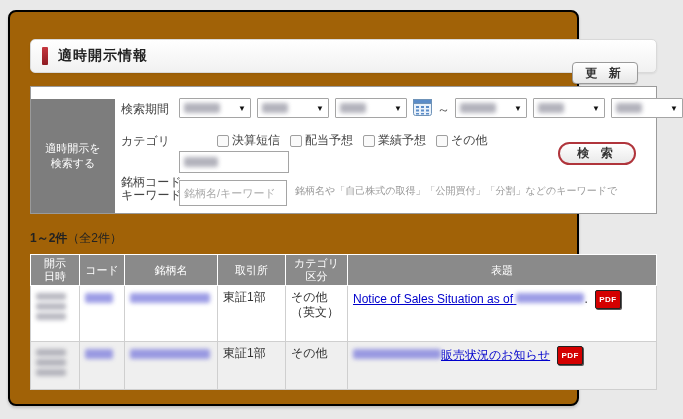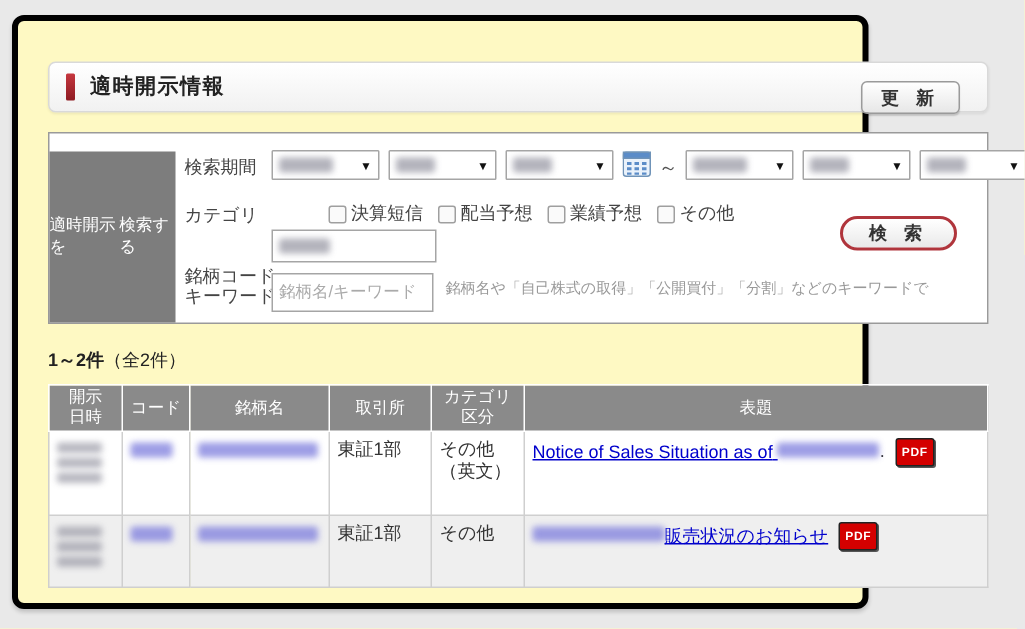--- a/index.html
+++ b/index.html
@@ -6,53 +6,53 @@
   html,body { width:683px; height:419px; }
   body {
     font-family:"Liberation Sans","DejaVu Sans",sans-serif;
     background:#e9e9e9;
     position:relative;
     overflow:hidden;
     color:#333;
   }
   .panel {
     position:absolute; left:8px; top:10px; width:571px; height:396px;
-    background:#fef9c3; border:4px solid #000000; border-radius:8px;
+    background:#a16207; border:2px solid #000000; border-radius:8px;
     box-shadow:0 2px 3px rgba(0,0,0,0.18);
   }
   
   .hdr {
     position:absolute; left:20px; top:27px; width:627px; height:34px;
     background:linear-gradient(#ffffff,#f1f1f1);
     border:1px solid #d9d9d9; border-radius:5px;
     box-shadow:0 1px 2px rgba(0,0,0,0.08);
     display:flex; align-items:center;
   }
   .hdr-accent {
     width:6px; height:18px; margin-left:11px;
     background:linear-gradient(#c6373f,#8e1b22);
     border-radius:1px;
   }
   .hdr-title { margin-left:10px; font-size:14px; font-weight:bold; color:#222; letter-spacing:1px; }
   .refresh-btn {
-    position:absolute; right:18px; top:12px; width:66px; height:22px;
+    position:absolute; right:18px; top:22px; width:66px; height:22px;
     background:linear-gradient(#ffffff,#e7e7e7);
     border:1px solid #9a9a9a; border-radius:4px;
     font-size:12px; font-weight:bold; color:#333; letter-spacing:4px;
     display:flex; align-items:center; justify-content:center; cursor:pointer;
     box-shadow:0 1px 1px rgba(0,0,0,0.15);
   }
   
   .form-box {
     position:absolute; left:20px; top:74px; width:627px; height:128px;
     border:1px solid #9a9a9a; background:#fff; display:flex;
   }
   .form-side {
     width:84px; background:#7d7d7d; color:#fff;
-    display:flex; flex-direction:row; align-items:center; justify-content:center;
+    display:flex; flex-direction:column; align-items:center; justify-content:center;
     font-size:11px; line-height:15px;margin-top:12px;
   }
   .form-main { position:relative; flex:1; }
   .frm-label { position:absolute; left:6px; font-size:12px; color:#444; }
   .sel {
     position:absolute; height:20px; width:72px;
     border:1px solid #a5a5a5; background:#fff; border-radius:1px;
     display:flex; align-items:center; justify-content:space-between;
     padding:0 4px; cursor:pointer;
   }

